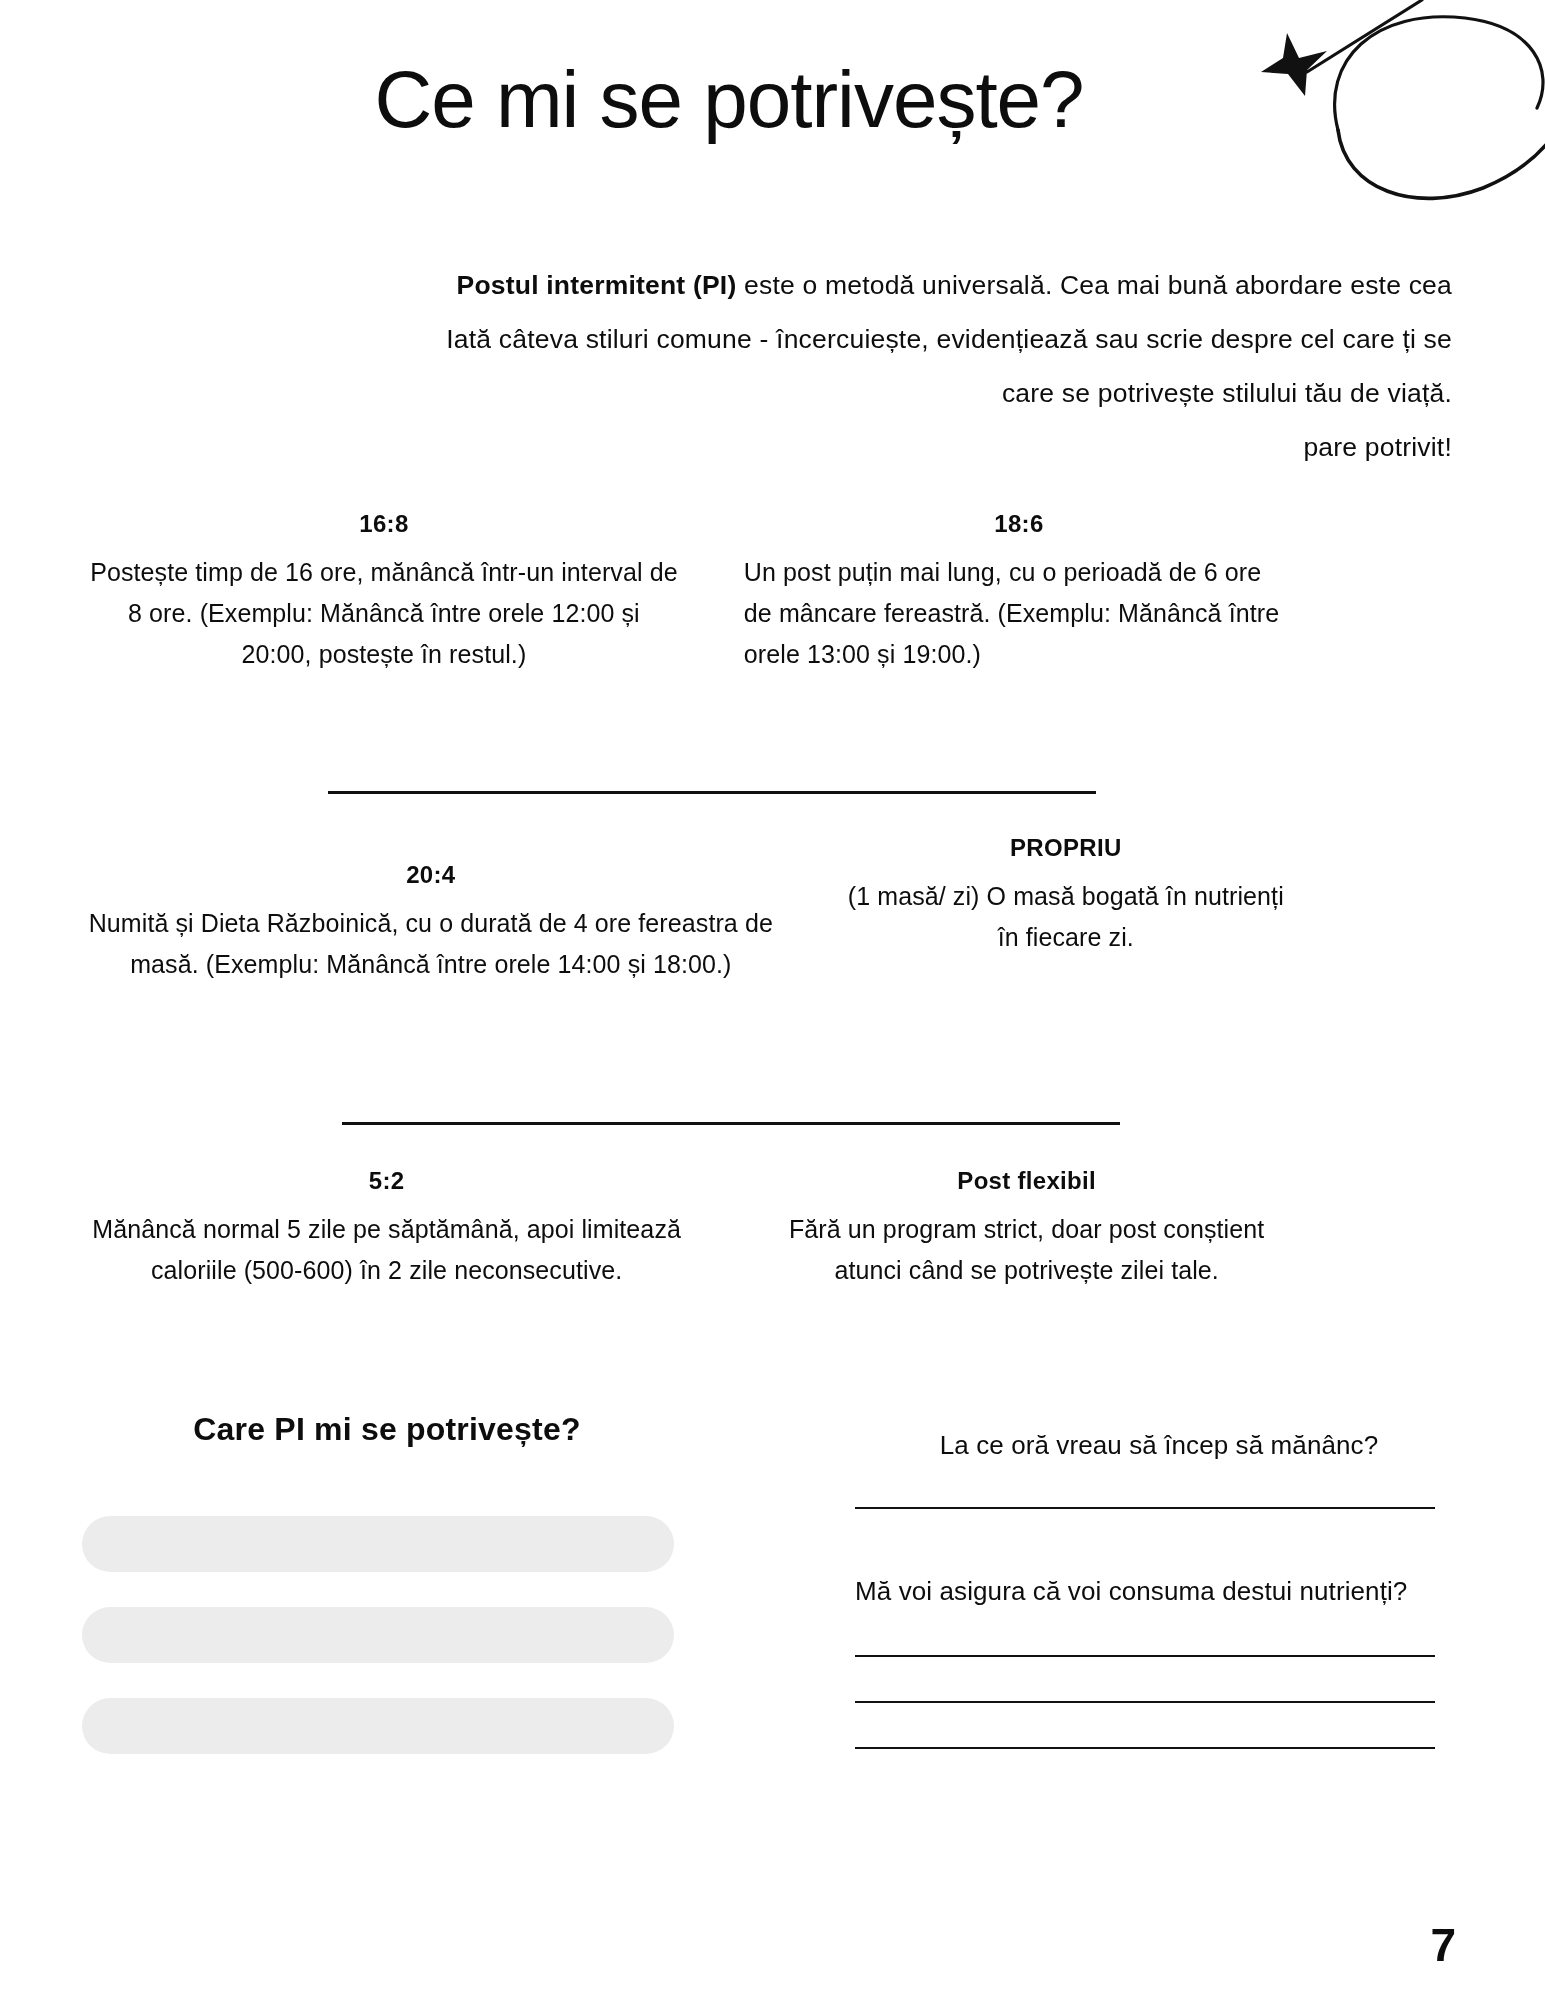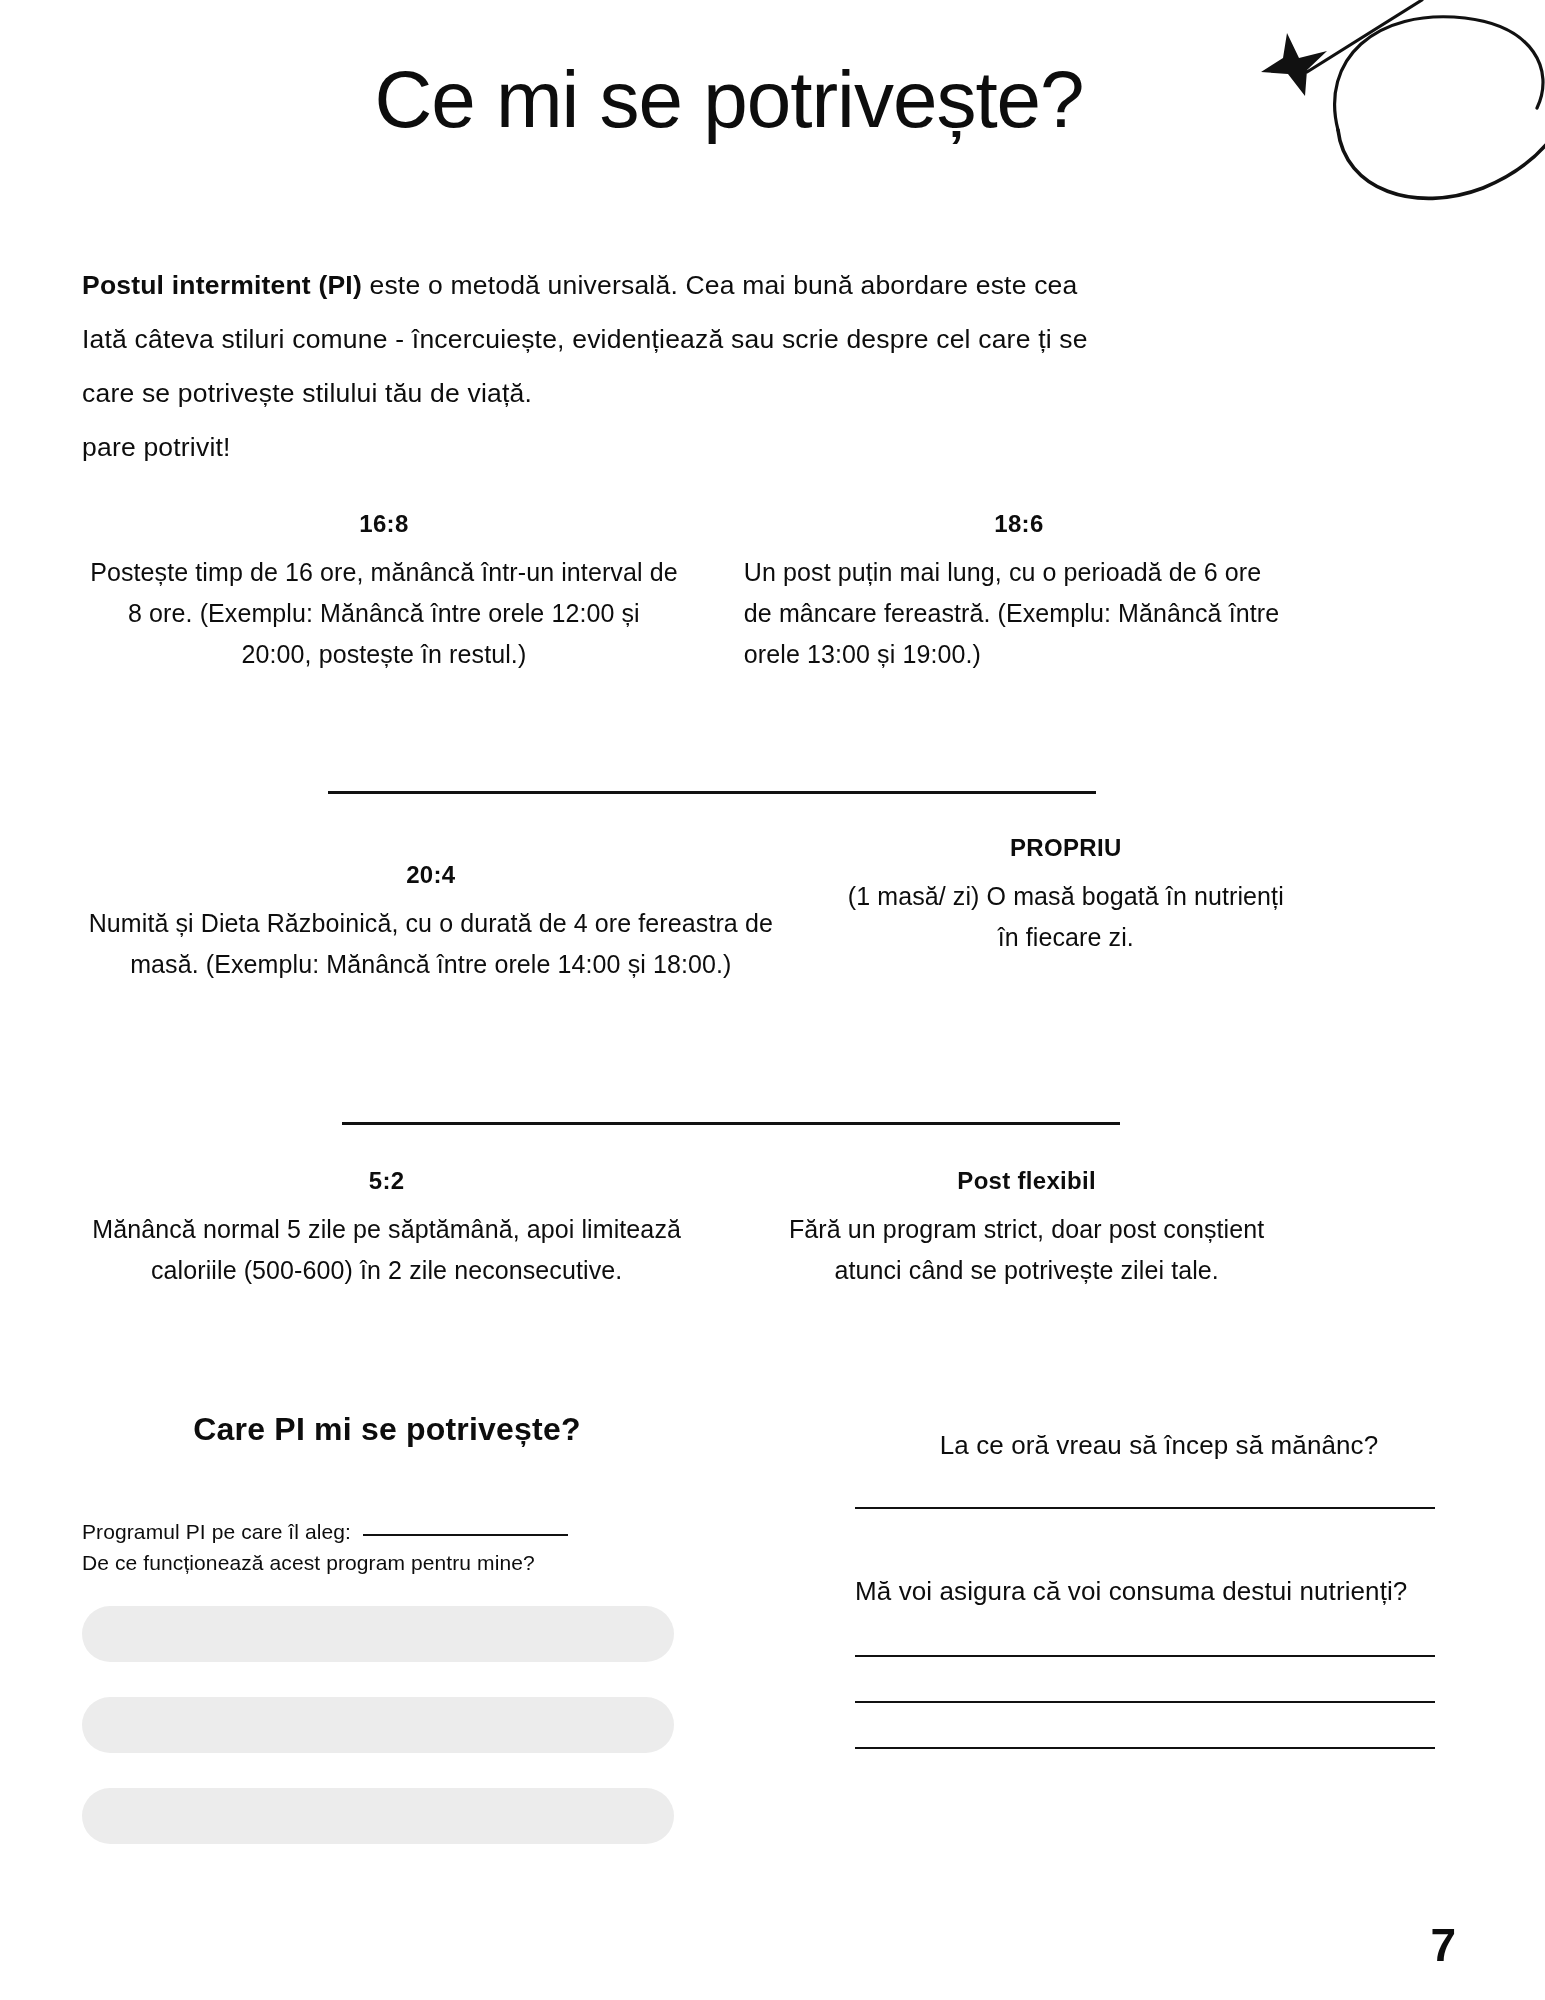--- a/index.html
+++ b/index.html
@@ -46,20 +46,21 @@
 
   
   .intro {
     position: absolute;
     top: 258px;
     left: 82px;
     width: 1370px;
     font-size: 26.5px;
     line-height: 54px;
     letter-spacing: 0.2px;
+    text-align: right;
   }
   .intro b { font-weight: 700; }
   .intro .blk { display: block; }
 
   
   .styles {
     position: absolute;
     top: 510px;
     left: 0;
     width: 1545px;
@@ -236,24 +237,20 @@
       <div class="cell c2 center">
         <div class="head">Post flexibil</div>
         <div class="body">Fără un program strict, doar post conștient atunci când se potrivește zilei tale.</div>
       </div>
     </div>
 
   </div>
 
   <div class="ws-left">
     <div class="q-head">Care PI mi se potrivește?</div>
-    <div class="prompt">
-      <span>Programul PI pe care îl aleg:</span><span class="fill-rule"></span><br>
-      <span>De ce funcționează acest program pentru mine?</span>
-    </div>
     <div class="pill-stack">
       <div class="pill"></div>
       <div class="pill"></div>
       <div class="pill"></div>
     </div>
   </div>
 
   <div class="ws-right">
     <div class="q c">La ce oră vreau să încep să mănânc?</div>
     <div class="gap-a"></div>

